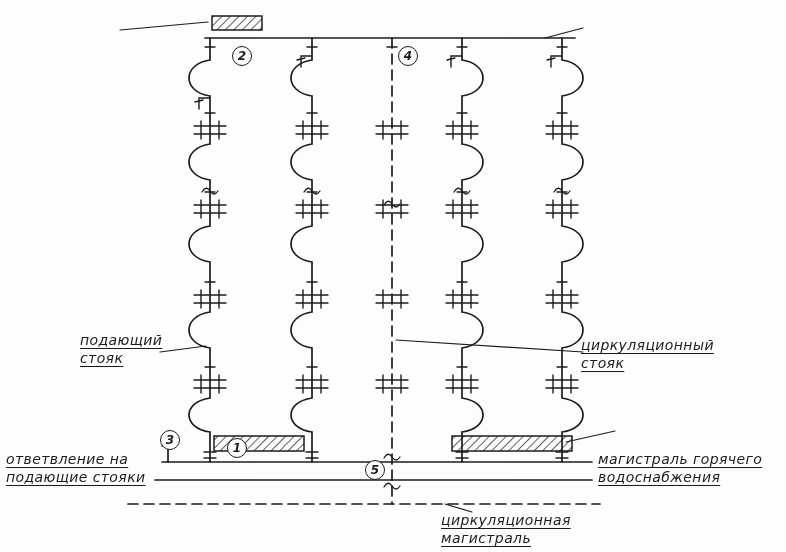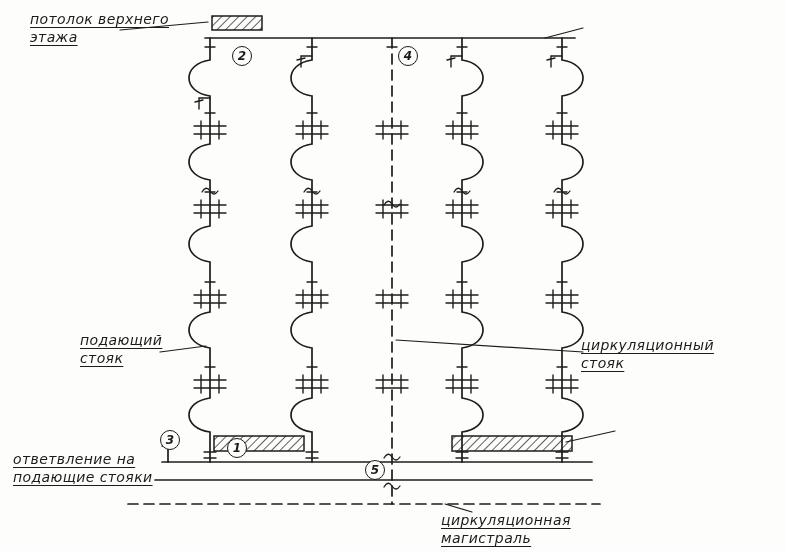--- a/index.html
+++ b/index.html
@@ -182,34 +182,34 @@
       <line x1="168" y1="448" x2="168" y2="462" stroke="#1c1c1c" stroke-width="1.7" stroke-linecap="round"></line>
       <line x1="162" y1="446" x2="174" y2="446" stroke="#1c1c1c" stroke-width="1.4" stroke-linecap="round"></line>
       <line x1="120" y1="30" x2="208" y2="22" stroke="#1c1c1c" stroke-width="1.2" stroke-linecap="round"></line>
       <line x1="583" y1="28" x2="545" y2="38" stroke="#1c1c1c" stroke-width="1.2" stroke-linecap="round"></line>
       <line x1="160" y1="352" x2="206" y2="346" stroke="#1c1c1c" stroke-width="1.2" stroke-linecap="round"></line>
       <line x1="583" y1="352" x2="396" y2="340" stroke="#1c1c1c" stroke-width="1.2" stroke-linecap="round"></line>
       <line x1="615" y1="431" x2="566" y2="442" stroke="#1c1c1c" stroke-width="1.2" stroke-linecap="round"></line>
       <line x1="472" y1="512" x2="445" y2="504" stroke="#1c1c1c" stroke-width="1.2" stroke-linecap="round"></line>
     </svg>
 
-  <div class="lbl" style="left:30px;top:10px">потолок верхнего
-этажа</div>
 
 
   <div class="lbl" style="left:80px;top:331px">подающий
 стояк</div>
 
   <div class="lbl" style="left:581px;top:336px">циркуляционный
 стояк</div>
 
 
-  <div class="lbl" style="left:13px;top:450px">ответвление на
+  <div class="lbl" style="left:6px;top:450px">ответвление на
 подающие стояки</div>
 
+  <div class="lbl" style="left:598px;top:450px">магистраль горячего
+водоснабжения</div>
 
   <div class="lbl" style="left:441px;top:511px">циркуляционная
 магистраль</div>
 
   <div class="marker" style="left:227px;top:438px">1</div>
 
   <div class="marker" style="left:232px;top:46px">2</div>
 
   <div class="marker" style="left:160px;top:430px">3</div>
 

